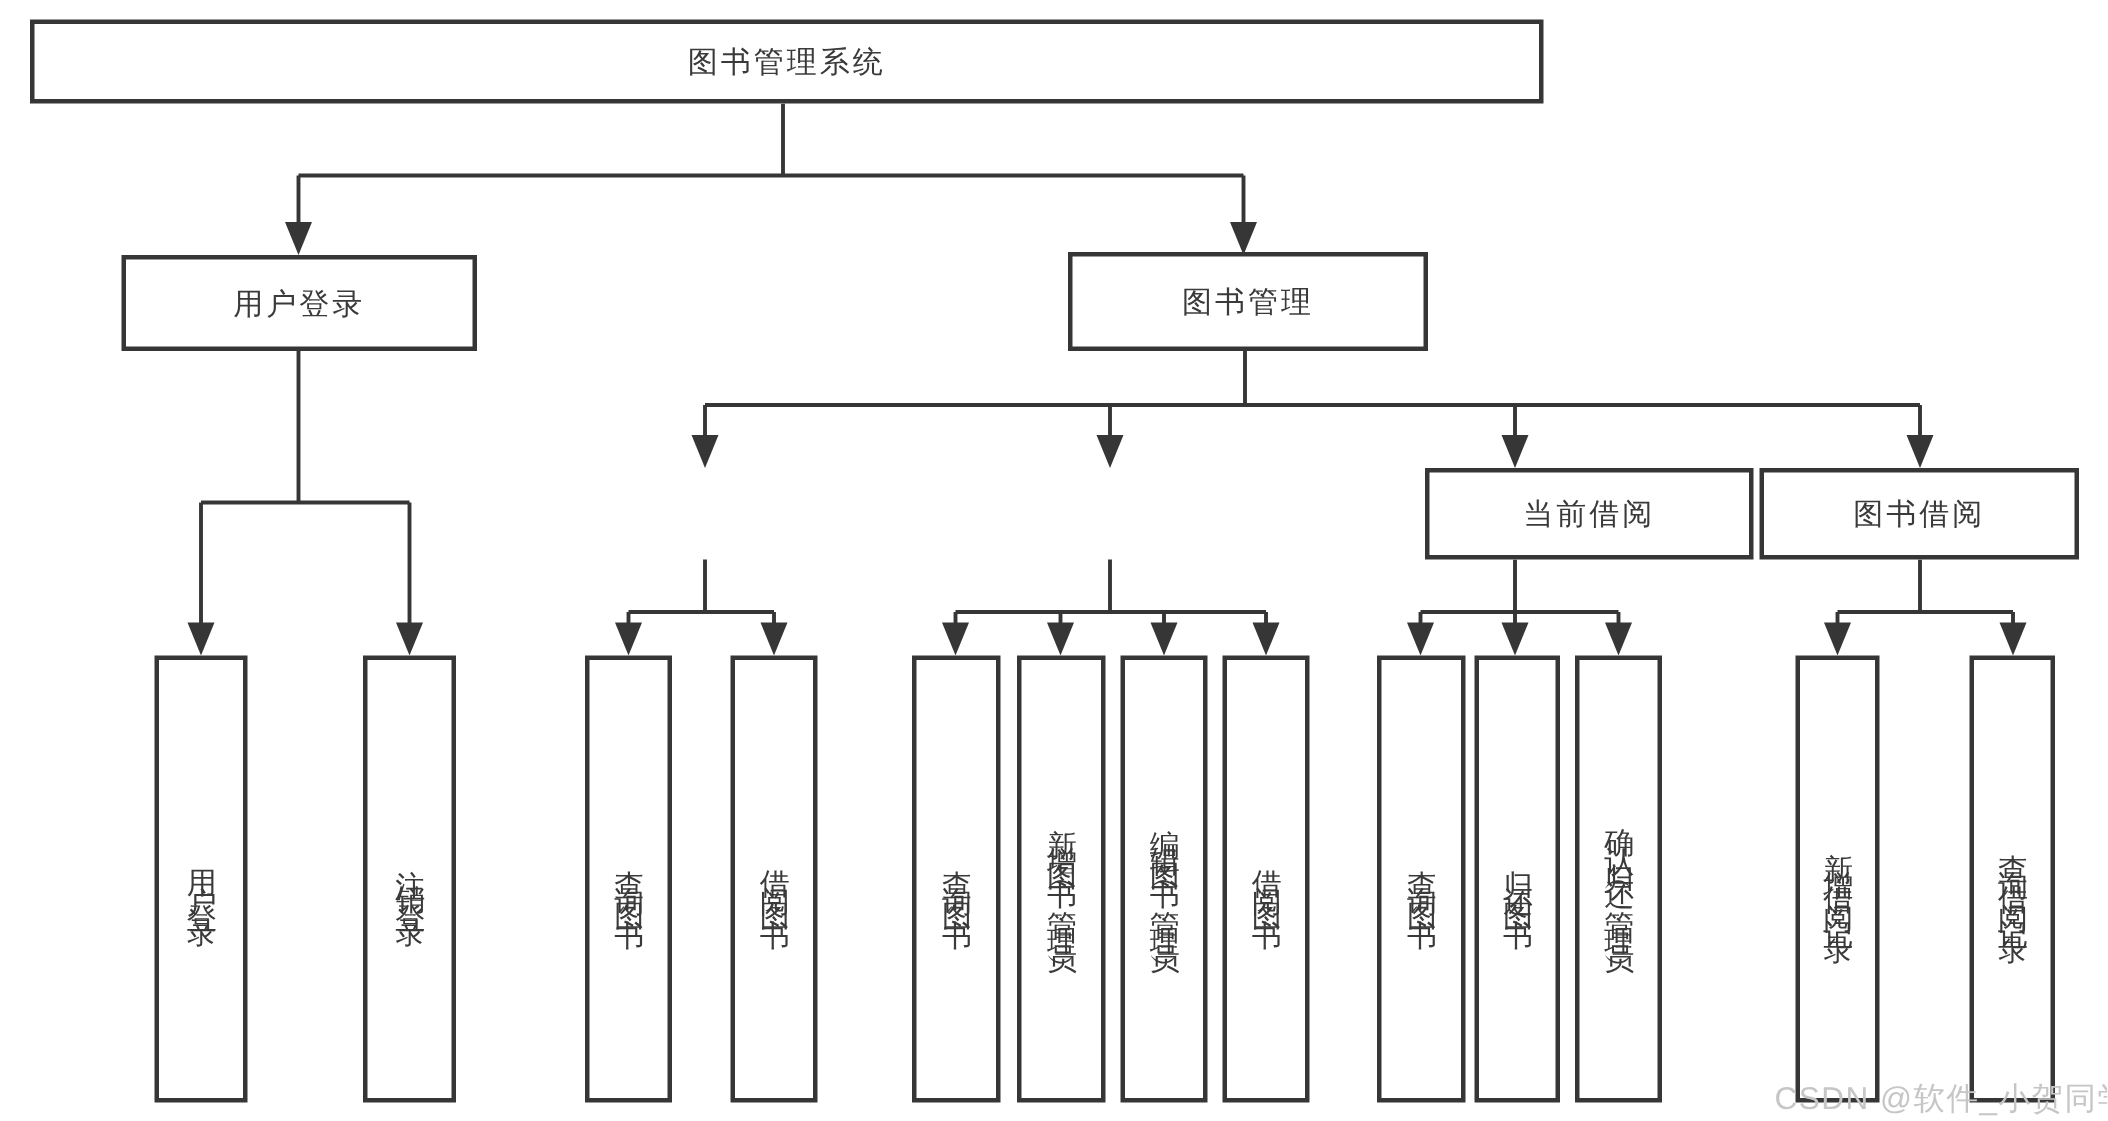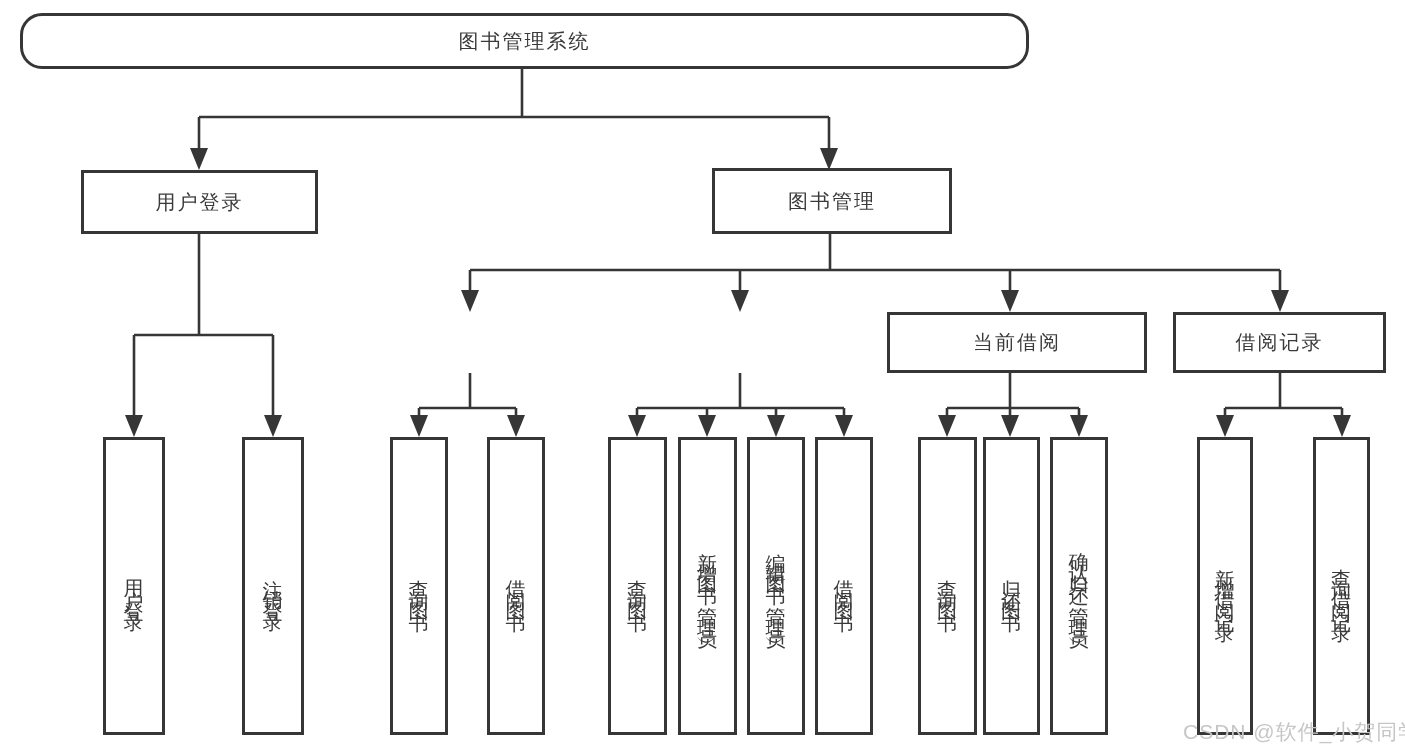--- a/index.html
+++ b/index.html
@@ -121,36 +121,36 @@
       <polygon points="767,415 785,415 776,437"></polygon>
       <polygon points="835,415 853,415 844,437"></polygon>
       <polygon points="938,415 956,415 947,437"></polygon>
       <polygon points="1001,415 1019,415 1010,437"></polygon>
       <polygon points="1070,415 1088,415 1079,437"></polygon>
       <polygon points="1216,415 1234,415 1225,437"></polygon>
       <polygon points="1333,415 1351,415 1342,437"></polygon>
     </g>
   </svg>
 
-  <div class="box hbox" style="left:20px; top:13px; width:1009px; height:56px;border-radius:22px;">
+  <div class="box hbox" style="left:20px; top:13px; width:1009px; height:56px;">
     <span>图书管理系统</span>
   </div>
 
   <div class="box hbox" style="left:81px; top:170px; width:237px; height:64px;">
     <span>用户登录</span>
   </div>
   <div class="box hbox" style="left:712px; top:168px; width:240px; height:66px;">
     <span>图书管理</span>
   </div>
 
-  <div class="box hbox" style="left:887px; top:312px; width:260px; height:61px;">
+  <div class="box hbox" style="left:950px; top:312px; width:219px; height:61px;">
     <span>当前借阅</span>
   </div>
   <div class="box hbox" style="left:1173px; top:312px; width:213px; height:61px;">
-    <span>借阅记录</span>
+    <span>图书借阅</span>
   </div>
 
   <div class="box vbox" style="left:103px; top:437px; width:62px; height:298px;">
     <span>用户登录</span>
   </div>
   <div class="box vbox" style="left:242px; top:437px; width:62px; height:298px;">
     <span>注销登录</span>
   </div>
 
   <div class="box vbox" style="left:390px; top:437px; width:58px; height:298px;">

